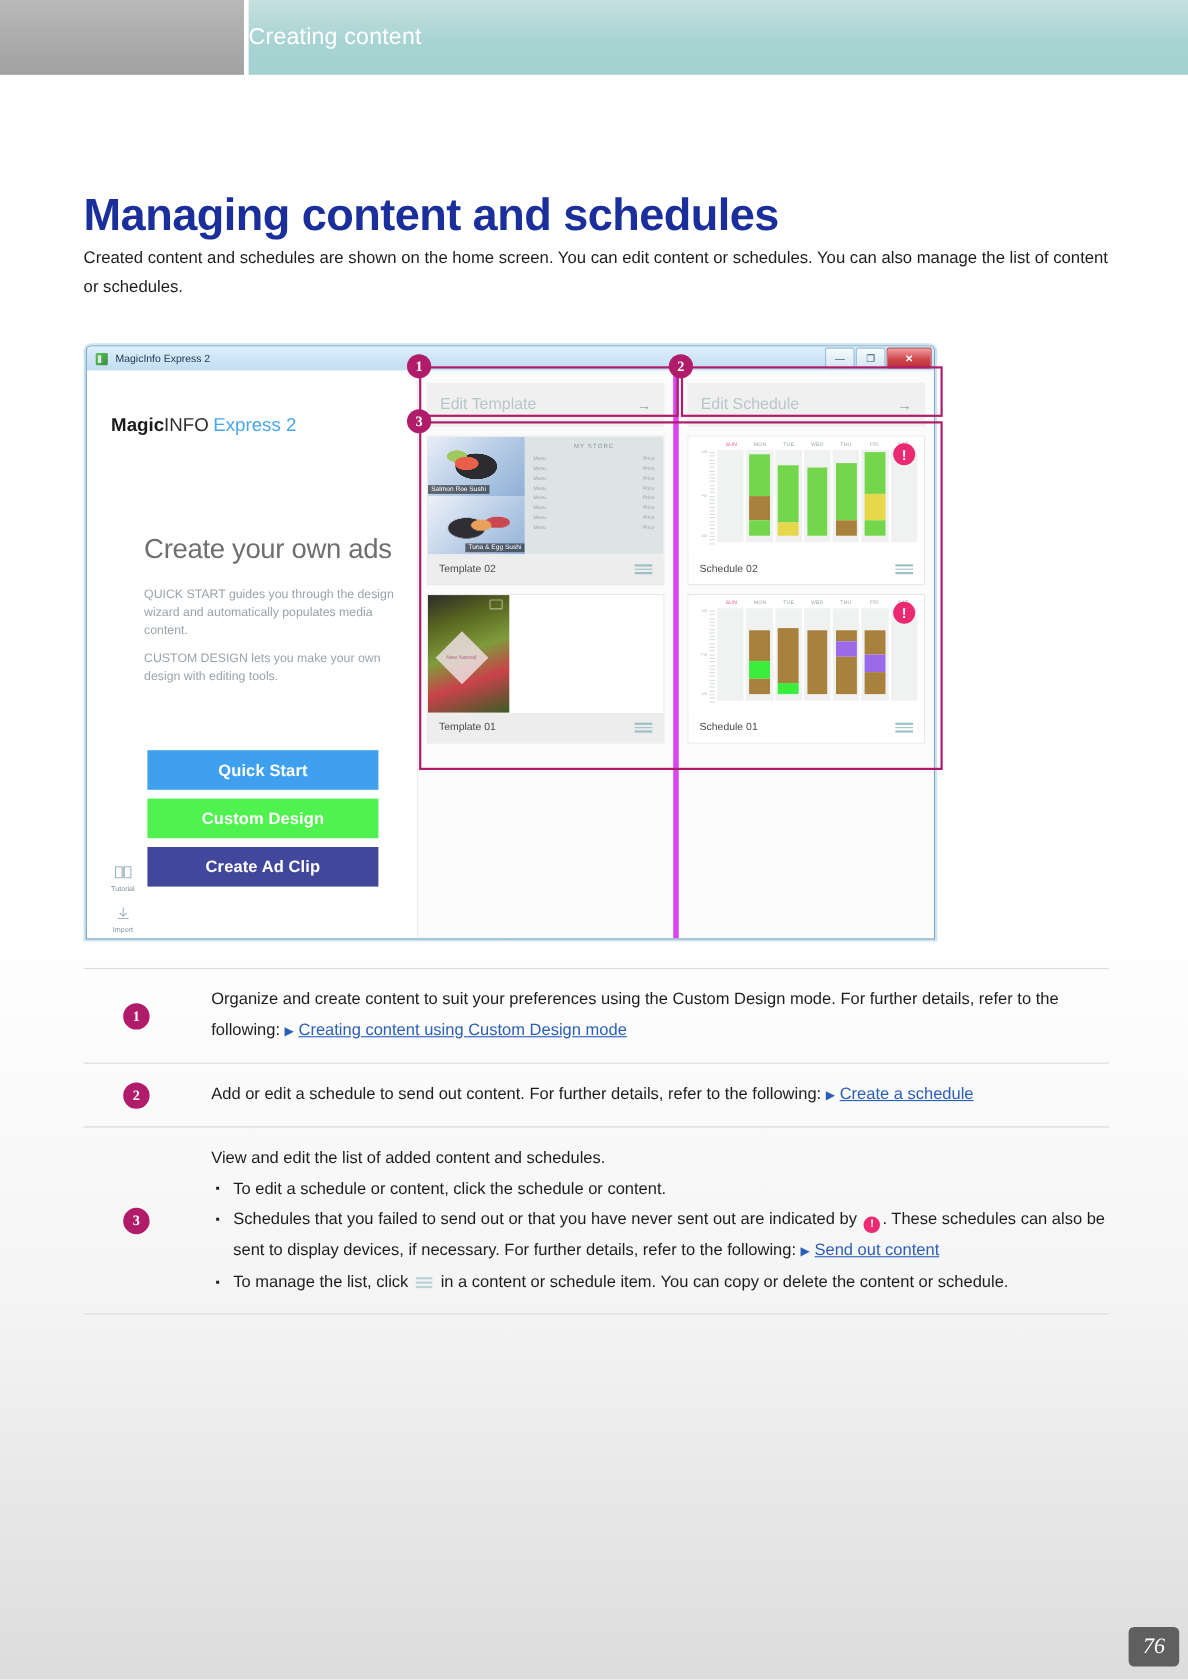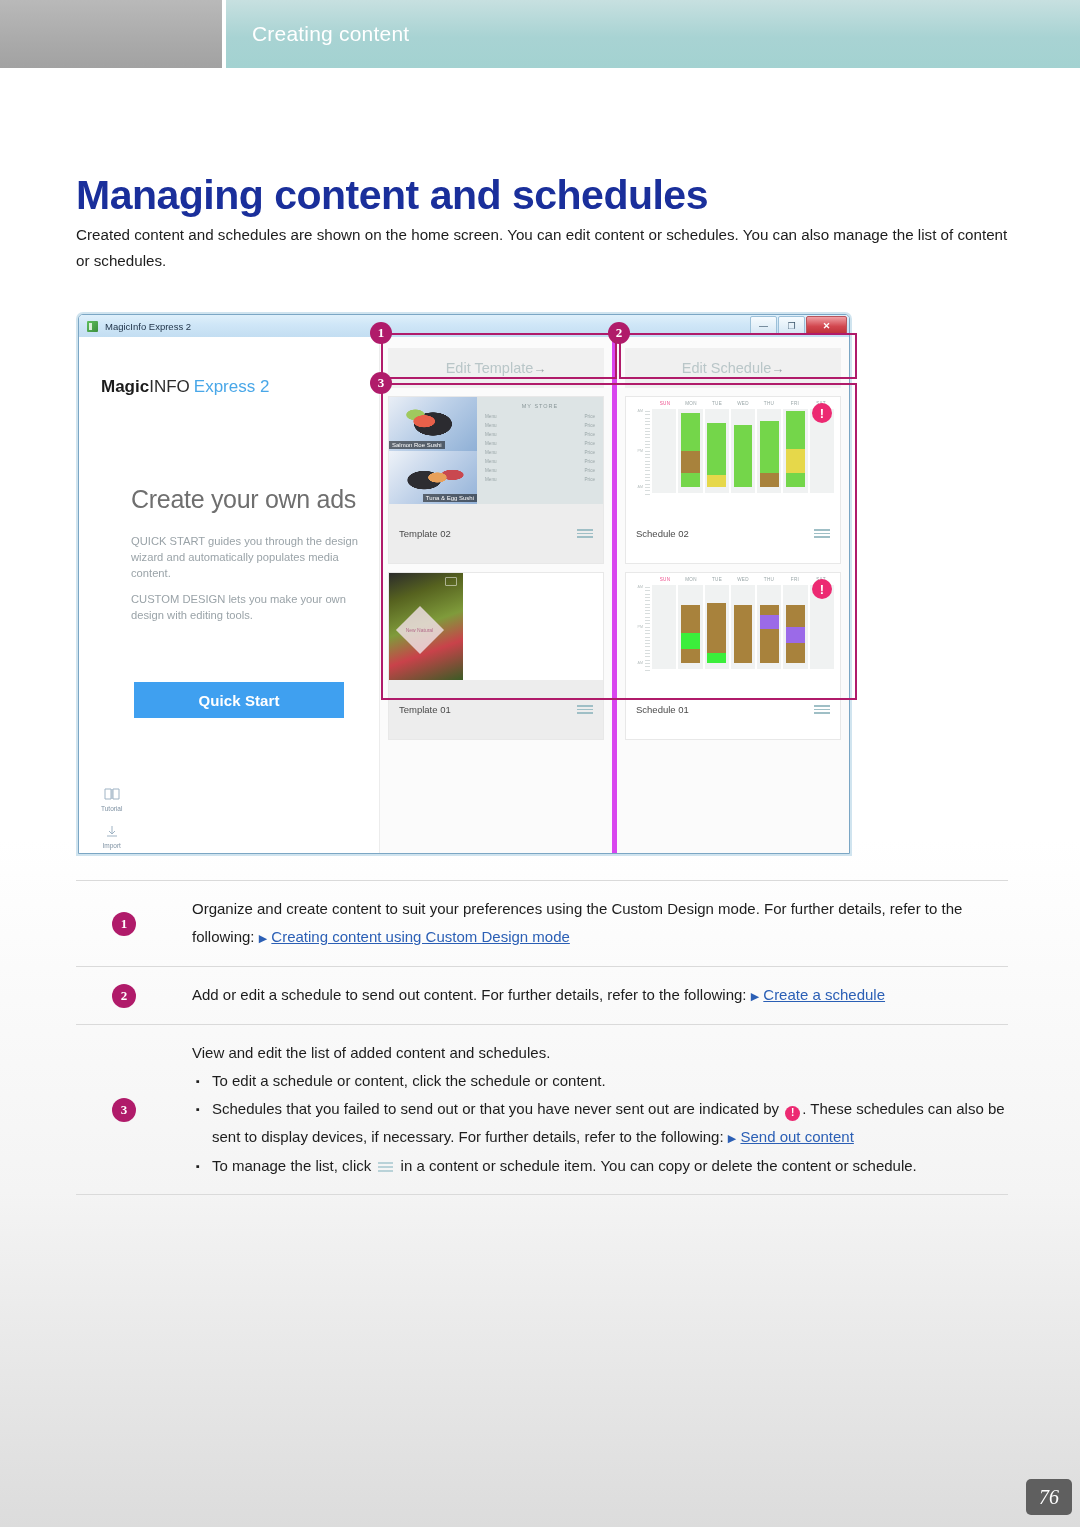--- a/index.html
+++ b/index.html
@@ -28,21 +28,20 @@
   .topbar-gap { width: 4px; height: 68px; background:#ffffff; }
   .topbar-right {
     flex: 1; height: 68px;
     background: linear-gradient(to bottom, #c7e0e0 0%, #a8d3d3 55%, #a3d2d1 100%);
     display: flex; align-items: center;
   }
   .topbar-title {
     color: #ffffff;
     font-size: 21px;
     letter-spacing: 0.2px;
-    margin-left: 26px;
     font-family: "Liberation Sans", sans-serif;
     font-weight: 400;
   }
 
   
   .h1 {
     position: absolute;
     left: 76px; top: 145px;
     font-size: 41px;
     font-weight: bold;
@@ -168,36 +167,36 @@
   .cols {
     position: absolute; left: 0; top: 0; right: 0; bottom: 0;
     display: flex;
   }
   .col { width: 233px; position: relative; }
   .col.c2 { border-left: 5px solid #d946ef; }
   .col-head {
     margin: 11px 8px 0 8px;
     height: 40px;
     background: #f0f0f0;
-    display: flex; align-items: center; justify-content: center;
+    display: flex; align-items: center; justify-content: space-between;
     padding: 0 12px;
     box-sizing: border-box;
   }
   .col-head .lbl { font-size: 14.5px; color: #b9c6c8; font-weight: 300; }
   .col-head .arw { font-size: 13px; color: #9aa6a8; }
 
   .card {
     margin: 8px 8px 0 8px;
     background: #ffffff;
     border: 1px solid #e8e8e8;
   }
   .card-body { height: 107px; position: relative; overflow: hidden; background:#f0f2f2;}
   .card-foot {
     height: 27px; display: flex; align-items: center;
-    justify-content: space-between; padding: 16px 10px;
+    justify-content: space-between; padding: 0 10px;
     background: #ededed;
     font-size: 9.5px; color: #4a4a4a;
   }
   .card.sched .card-foot { background:#ffffff; }
   .hamburger { display: flex; flex-direction: column; gap: 2px; }
   .hamburger i { display: block; width: 16px; height: 1.6px; background: #9fbfc6; }
 
   
   .t02 { display: flex; height: 100%; }
   .t02-imgs { width: 88px; display:flex; flex-direction:column; }
@@ -376,20 +375,22 @@
           <div class="logo">
             <span class="b">Magic</span><span class="n">INFO</span><span class="e">Express 2</span>
           </div>
           <div class="promo-h">Create your own ads</div>
           <div class="promo-p">
             <p>QUICK START guides you through the design wizard and automatically populates media content.</p>
             <p>CUSTOM DESIGN lets you make your own design with editing tools.</p>
           </div>
           <div class="btns">
             <div class="btn quick">Quick Start</div>
+            <div class="btn custom">Custom Design</div>
+            <div class="btn adclip">Create Ad Clip</div>
           </div>
           <div class="sideicons">
             <div class="sideicon">
               <span class="glyph">
                 <svg width="16" height="12" viewBox="0 0 16 12">
                     <path d="M1 1h6v10H1z M9 1h6v10H9z" fill="none" stroke="#9fb3c4" stroke-width="1"></path>
                     <path d="M8 1v10" stroke="#9fb3c4" stroke-width="1"></path>
                   </svg>
               </span>
               <span class="lbl">Tutorial</span>

